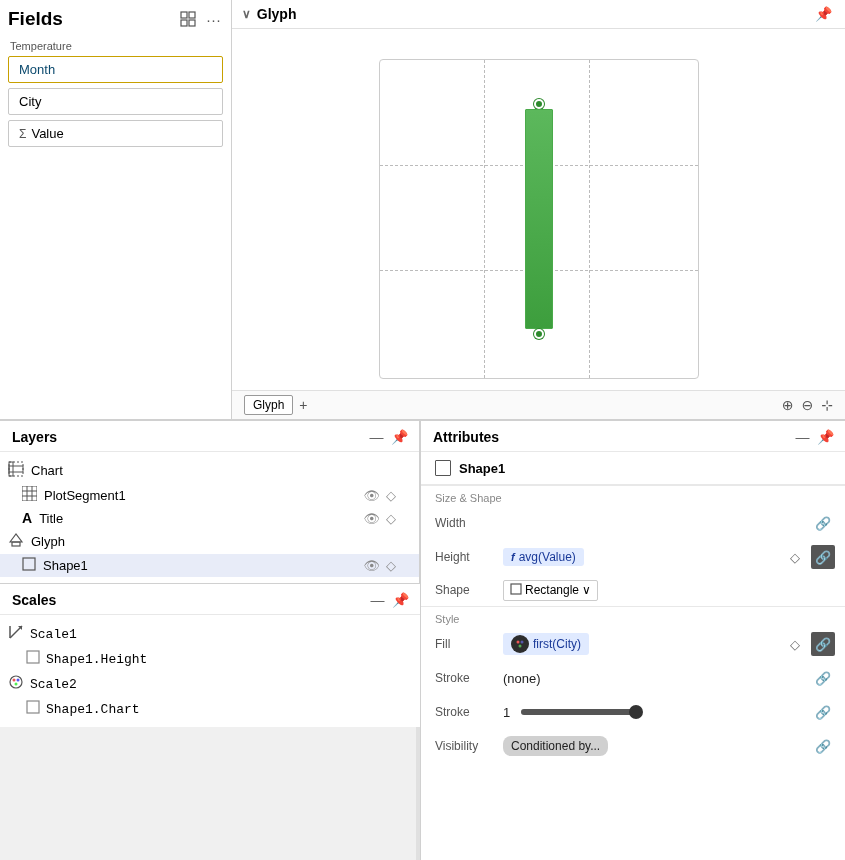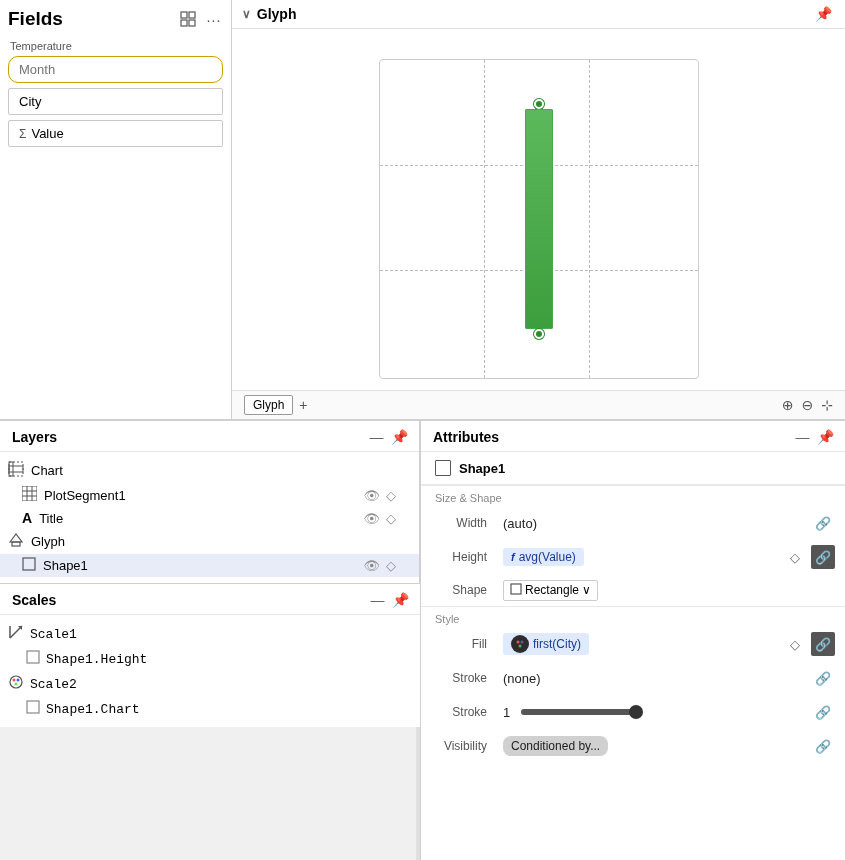--- a/index.html
+++ b/index.html
@@ -70,22 +70,21 @@
       padding: 5px 10px;
       margin-bottom: 5px;
       background: #fff;
       display: flex;
       align-items: center;
       gap: 5px;
       cursor: default;
     }
     .field-item.active {
       border-color: #c8a000;
-      color: #737373;
-      border-radius: 10px;
+      color: #0c4a6e;
     }
     .field-item .sigma {
       font-size: 12px;
       color: #555;
     }
 
     
     .glyph-panel {
       flex: 1;
       background: #fff;
@@ -384,21 +383,21 @@
       align-items: center;
       padding: 5px 10px 5px 14px;
       gap: 8px;
       min-height: 32px;
     }
     .attr-label {
       width: 60px;
       font-size: 12px;
       color: #555;
       flex-shrink: 0;
-      text-align: right;
+      text-align: left;
       padding-right: 8px;
     }
     .attr-value {
       flex: 1;
       display: flex;
       align-items: center;
       gap: 4px;
     }
     .attr-val-text {
       font-size: 13px;
@@ -722,23 +721,20 @@
     </div>
     <div class="attr-shape-name">
       <span class="attr-shape-icon"></span>
       <span class="attr-shape-label">Shape1</span>
     </div>
     <div class="divider"></div>
     <div class="attr-section-label">Size &amp; Shape</div>
 
     <div class="attr-row">
       <span class="attr-label">Width</span>
-      <div class="attr-value">
-        <span class="attr-val-text">(auto)</span>
-      </div>
       <div class="attr-icons-right">
         <button class="attr-icon-btn">🔗</button>
       </div>
     </div>
 
     <div class="attr-row">
       <span class="attr-label">Height</span>
       <div class="attr-value">
         <span class="attr-val-pill blue">
           <span class="attr-func-icon">f</span>

